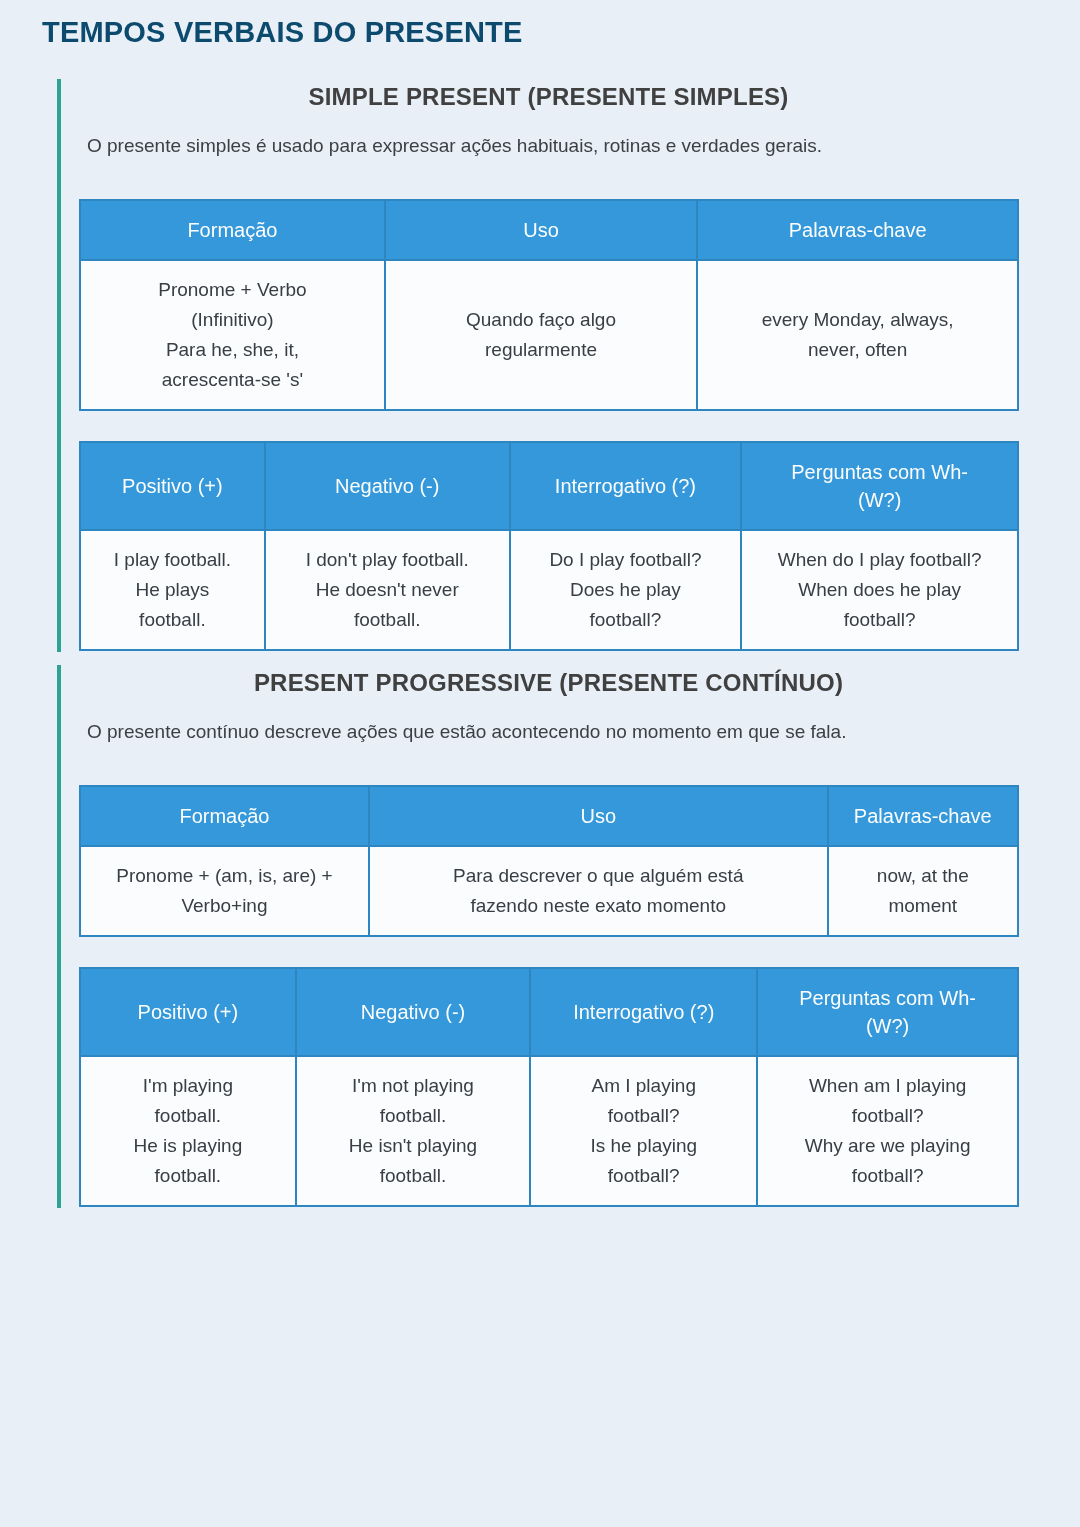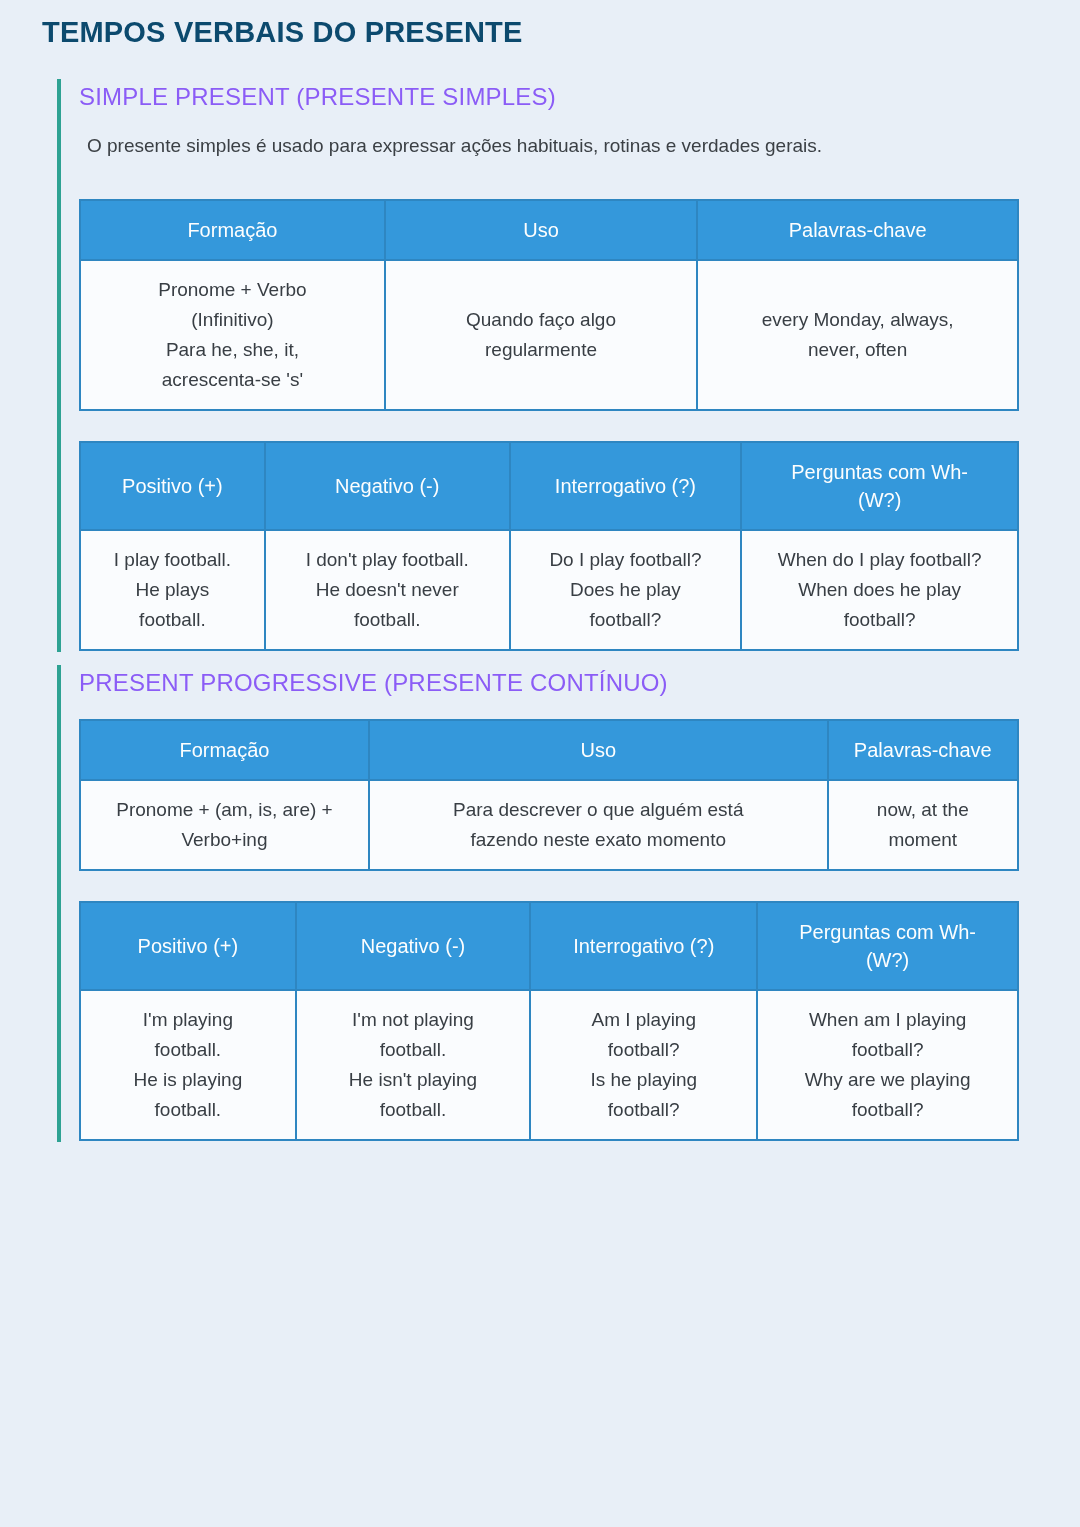--- a/index.html
+++ b/index.html
@@ -20,24 +20,25 @@
     letter-spacing: 0.2px;
   }
 
   .section {
     margin: 0 62px 13px 57px;
     border-left: 4px solid #2EA293;
     padding: 4px 0 1px 18px;
   }
   .section h2 {
     font-size: 24px;
-    font-weight: 400;
-    color: #8b5cf6;
+    font-weight: 700;
+    color: #404040;
     margin: 0 0 22px 0;
     letter-spacing: 0.2px;
+    text-align: center;
   }
   .section p.desc {
     font-size: 19px;
     line-height: 26px;
     color: #3B4045;
     margin: 0 0 40px 8px;
   }
 
   table.doc-table {
     width: 940px;
@@ -137,20 +138,21 @@
           <td>When do I play football?
 When does he play
 football?</td>
         </tr>
       </tbody>
     </table>
   </div>
 
   <div class="section">
     <h2>PRESENT PROGRESSIVE (PRESENTE CONTÍNUO)</h2>
+    <p class="desc">O presente contínuo descreve ações que estão acontecendo no momento em que se fala.</p>
 
     <table class="doc-table">
       <colgroup>
         <col style="width:30.8%">
           <col style="width:48.9%">
           <col style="width:20.3%">
       </colgroup>
       <thead>
         <tr>
           <th>Formação</th>

